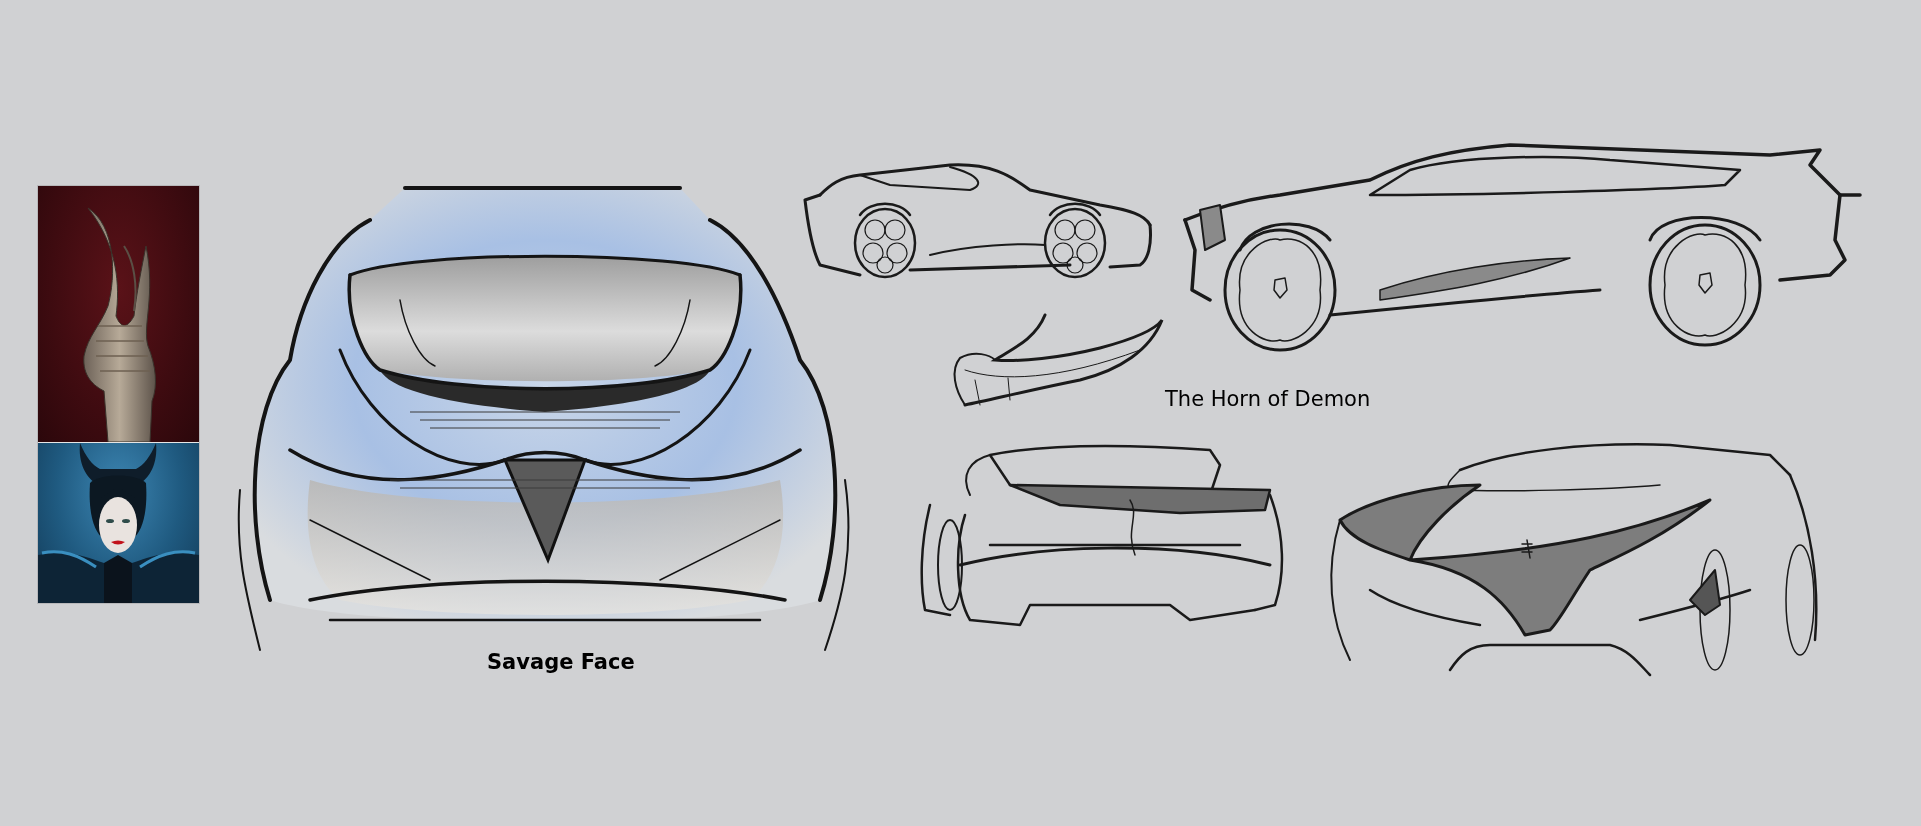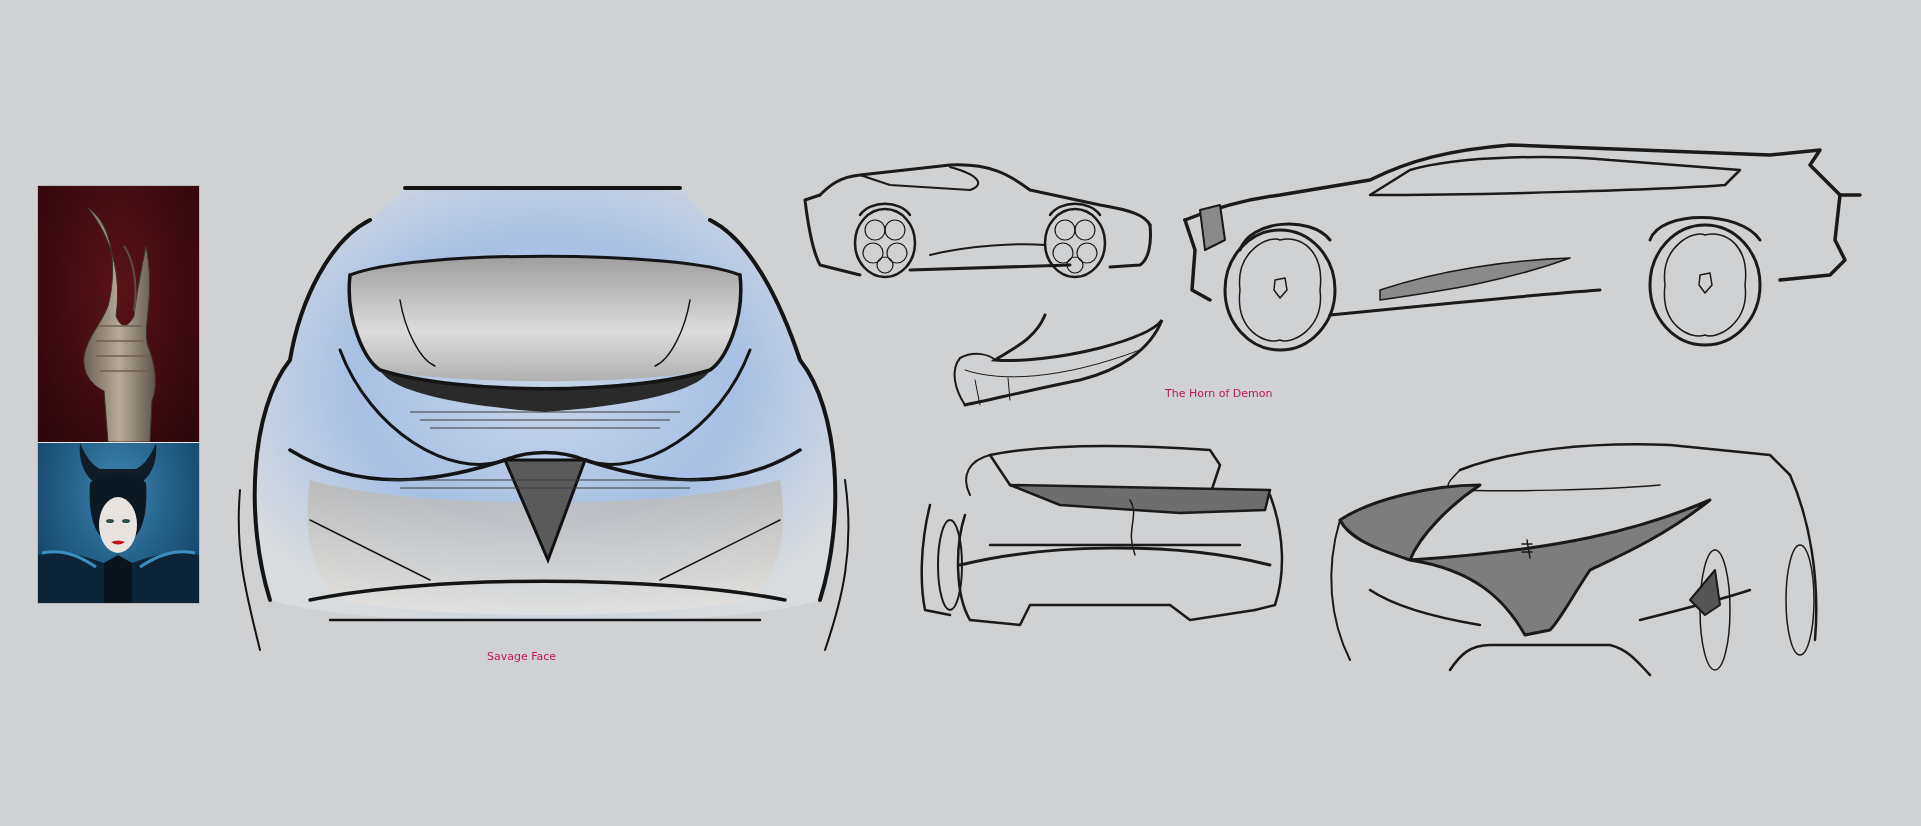--- a/index.html
+++ b/index.html
@@ -9,21 +9,21 @@
     font-family: "DejaVu Sans", sans-serif;
     position: relative;
   }
   .abs { position: absolute; }
   .ref-panel {
     left: 37px; top: 185px; width: 161px; height: 417px;
     border: 1px solid #b8b8ba; background: #e6e6e6;
   }
   .ref-top { position: absolute; left: 0; top: 0; width: 161px; height: 256px; background: radial-gradient(ellipse at 50% 40%, #5a1218 0%, #3e0b10 60%, #2b070b 100%); overflow: hidden; }
   .ref-bottom { position: absolute; left: 0; top: 257px; width: 161px; height: 160px; background: radial-gradient(ellipse at 50% 30%, #3d86b3 0%, #1f5a80 55%, #123a57 100%); overflow: hidden; }
-  .caption { font-size: 11px; color: #be185d; white-space: nowrap; }
+  .caption { font-size: 21px; color: #000000; white-space: nowrap; }
   svg { position: absolute; overflow: visible; }
 </style>
 </head>
 <body>
 
 <div class="abs ref-panel">
   <div class="ref-top">
     <svg width="161" height="256" viewBox="0 0 161 256">
       <defs>
         <linearGradient id="hornG" x1="0" y1="0" x2="1" y2="0">
@@ -93,21 +93,21 @@
     <path d="M80 340 C 120 360, 160 380, 200 400" stroke-width="1.5"></path>
     <path d="M550 340 C 510 360, 470 380, 430 400" stroke-width="1.5"></path>
     <path d="M10 310 C 5 370, 15 410, 30 470" stroke-width="2"></path>
     <path d="M615 300 C 625 370, 612 420, 595 470" stroke-width="2"></path>
   </g>
   <g stroke="#3a3a3a" stroke-width="1">
     <path d="M180 232 L 450 232 M190 240 L 440 240 M200 248 L 430 248"></path>
     <path d="M160 300 L 470 300 M170 308 L 460 308"></path>
   </g>
 </svg>
-<div class="abs caption" style="left:487px; top:650px;">Savage Face</div>
+<div class="abs caption" style="left:487px; top:650px;font-weight:bold;">Savage Face</div>
 
 <svg class="abs" style="left:800px; top:155px;" width="360" height="130" viewBox="0 0 360 130">
   <g fill="none" stroke="#1a1a1a" stroke-linecap="round" stroke-linejoin="round">
     <path d="M20 40 C 30 30, 40 22, 60 20 L 150 10 C 190 8, 210 20, 230 35 L 300 50 C 330 55, 345 60, 350 70" stroke-width="3"></path>
     <path d="M60 20 L 90 30 L 170 35 C 185 30, 180 20, 150 12" stroke-width="2"></path>
     <path d="M5 45 L 20 40 M5 45 C 8 70, 12 95, 20 110 L 60 120" stroke-width="3"></path>
     <path d="M350 70 C 352 90, 348 105, 340 110 L 310 112" stroke-width="3"></path>
     <path d="M110 115 L 270 110" stroke-width="3"></path>
     <path d="M60 60 C 70 45, 100 45, 110 60" stroke-width="2.5"></path>
     <path d="M250 60 C 260 45, 290 45, 300 60" stroke-width="2.5"></path>

